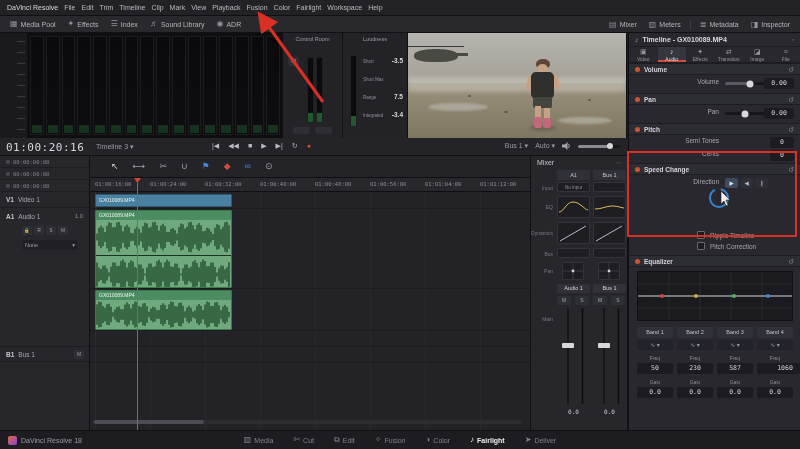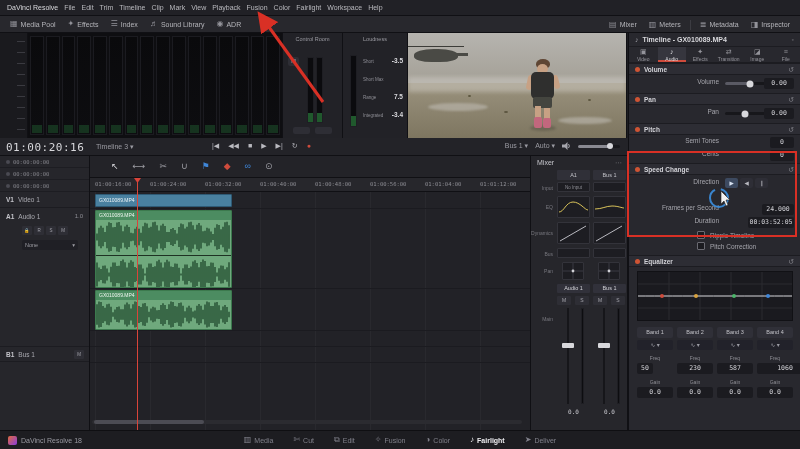--- a/index.html
+++ b/index.html
@@ -592,28 +592,20 @@
       <span class="dot"></span>
       <span class="sec-title">Speed Change</span>
       <span class="sec-reset">↺</span>
     </div>
     <div class="irow" style="top:145px;height:12px">
       <span class="row-label">Direction</span>
       <span class="dbtn" style="left:92px;background:#3d4a60;color:#d8e2f0">▶</span>
       <span class="dbtn" style="left:107px">◀</span>
       <span class="dbtn" style="left:122px">∥</span>
     </div>
-    <div class="irow" style="top:171px;height:12px">
-      <span class="row-label">Frames per Second</span>
-      <span class="vbox" style="right:6px;width:32px;top:0">24.000</span>
-    </div>
-    <div class="irow" style="top:184px;height:12px">
-      <span class="row-label">Duration</span>
-      <span class="vbox" style="right:6px;width:46px;top:0">00:03:52:05</span>
-    </div>
     <div class="irow" style="top:198px;height:10px">
       <span class="chk" style="left:64px;top:0"></span>
       <span class="chk-label" style="left:77px;top:1px">Ripple Timeline</span>
     </div>
     <div class="irow" style="top:209px;height:10px">
       <span class="chk" style="left:64px;top:0"></span>
       <span class="chk-label" style="left:77px;top:1px">Pitch Correction</span>
     </div>
 
     <div class="sec" style="top:222px">
@@ -645,21 +637,21 @@
     <div class="band" style="left:128px;top:294px">Band 4</div>
     <div class="band-dd" style="left:8px;top:307px">∿ ▾</div>
     <div class="band-dd" style="left:48px;top:307px">∿ ▾</div>
     <div class="band-dd" style="left:88px;top:307px">∿ ▾</div>
     <div class="band-dd" style="left:128px;top:307px">∿ ▾</div>
 
     <span class="col-label" style="left:8px;top:322px">Freq</span>
     <span class="col-label" style="left:48px;top:322px">Freq</span>
     <span class="col-label" style="left:88px;top:322px">Freq</span>
     <span class="col-label" style="left:128px;top:322px">Freq</span>
-    <span class="vbox" style="left:8px;width:16px;top:330px">50</span>
+    <span class="vbox" style="left:8px;width:36px;top:330px">50</span>
     <span class="vbox" style="left:48px;width:36px;top:330px">230</span>
     <span class="vbox" style="left:88px;width:36px;top:330px">587</span>
     <span class="vbox" style="left:128px;width:56px;top:330px">1060</span>
 
     <span class="col-label" style="left:8px;top:346px">Gain</span>
     <span class="col-label" style="left:48px;top:346px">Gain</span>
     <span class="col-label" style="left:88px;top:346px">Gain</span>
     <span class="col-label" style="left:128px;top:346px">Gain</span>
     <span class="vbox" style="left:8px;width:36px;top:354px">0.0</span>
     <span class="vbox" style="left:48px;width:36px;top:354px">0.0</span>

